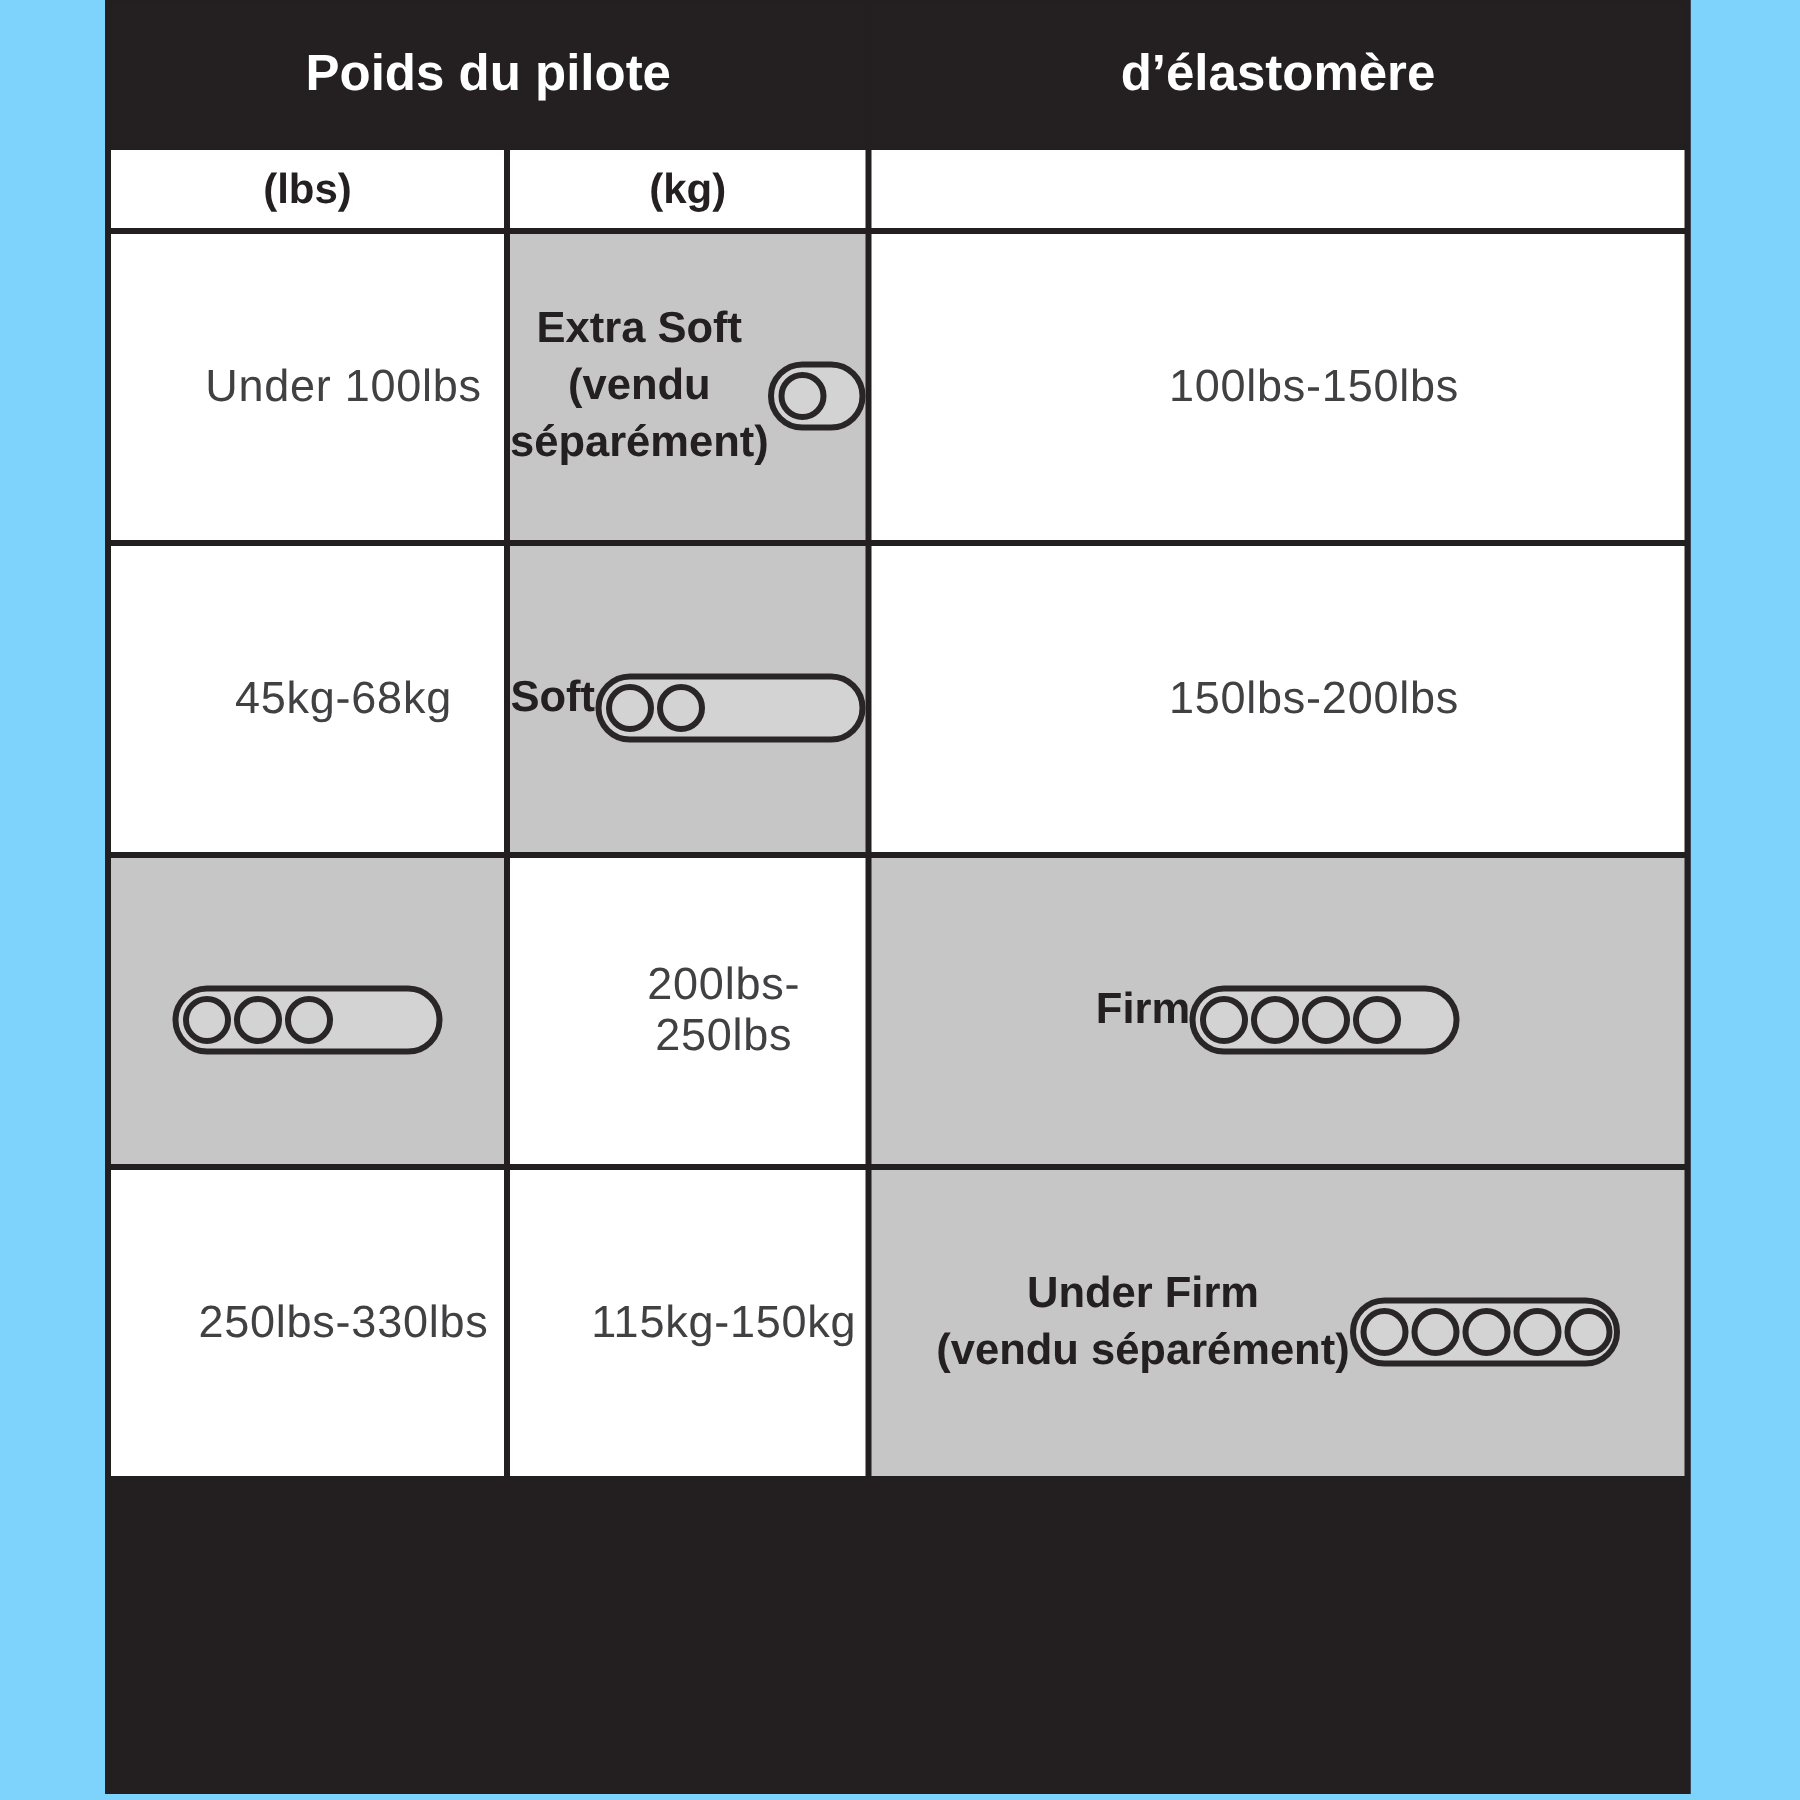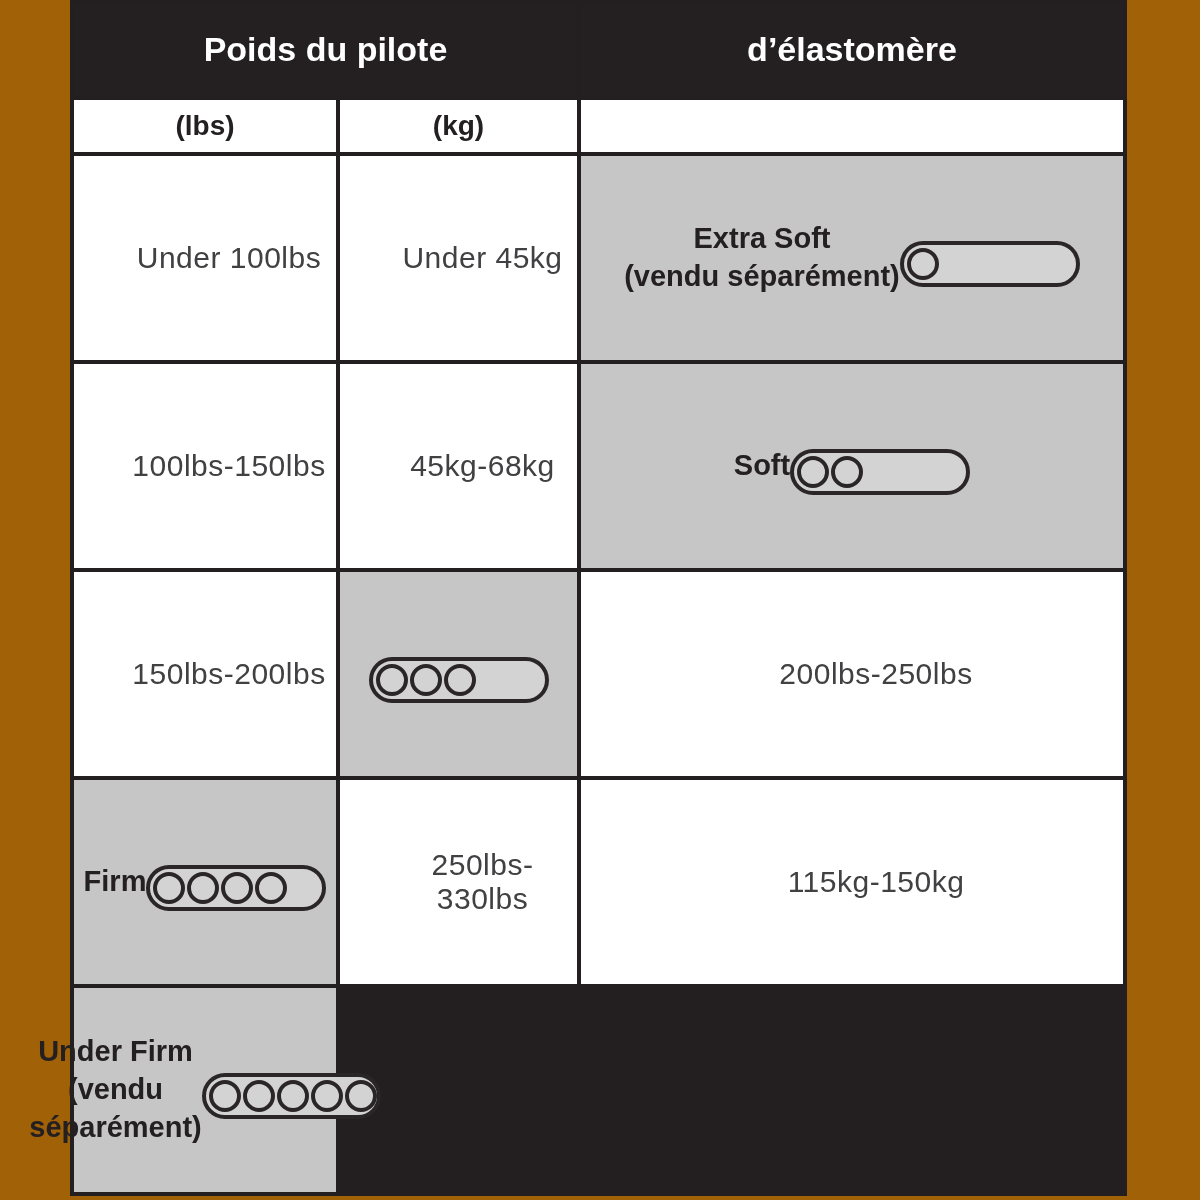--- a/index.html
+++ b/index.html
@@ -5,21 +5,21 @@
   html, body {
     margin: 0;
     padding: 0;
     background: #ffffff;
     font-family: "Liberation Sans", sans-serif;
   }
   .page {
     position: relative;
     width: 1200px;
     height: 1200px;
-    background: #a16207;
+    background: #7dd3fc;
     overflow: hidden;
   }
   .chart-table {
     position: absolute;
     left: 70px;
     top: 0;
     width: 1057px;
     box-sizing: border-box;
     background: var(--border-color);
     border: 4px solid var(--border-color);
@@ -101,21 +101,20 @@
       <span class="head-lines">
         <span>d’élastomère</span>
       </span>
     </div>
 
     <div class="cell subhead">(lbs)</div>
     <div class="cell subhead">(kg)</div>
     <div class="cell"></div>
 
     <div class="cell data">Under 100lbs</div>
-    <div class="cell data">Under 45kg</div>
     <div class="cell reco">
       <span class="reco-label">
         <span>Extra Soft</span>
         <span>(vendu séparément)</span>
       </span>
       <span class="pill">
           <span class="dot"></span>
         </span>
     </div>
 

